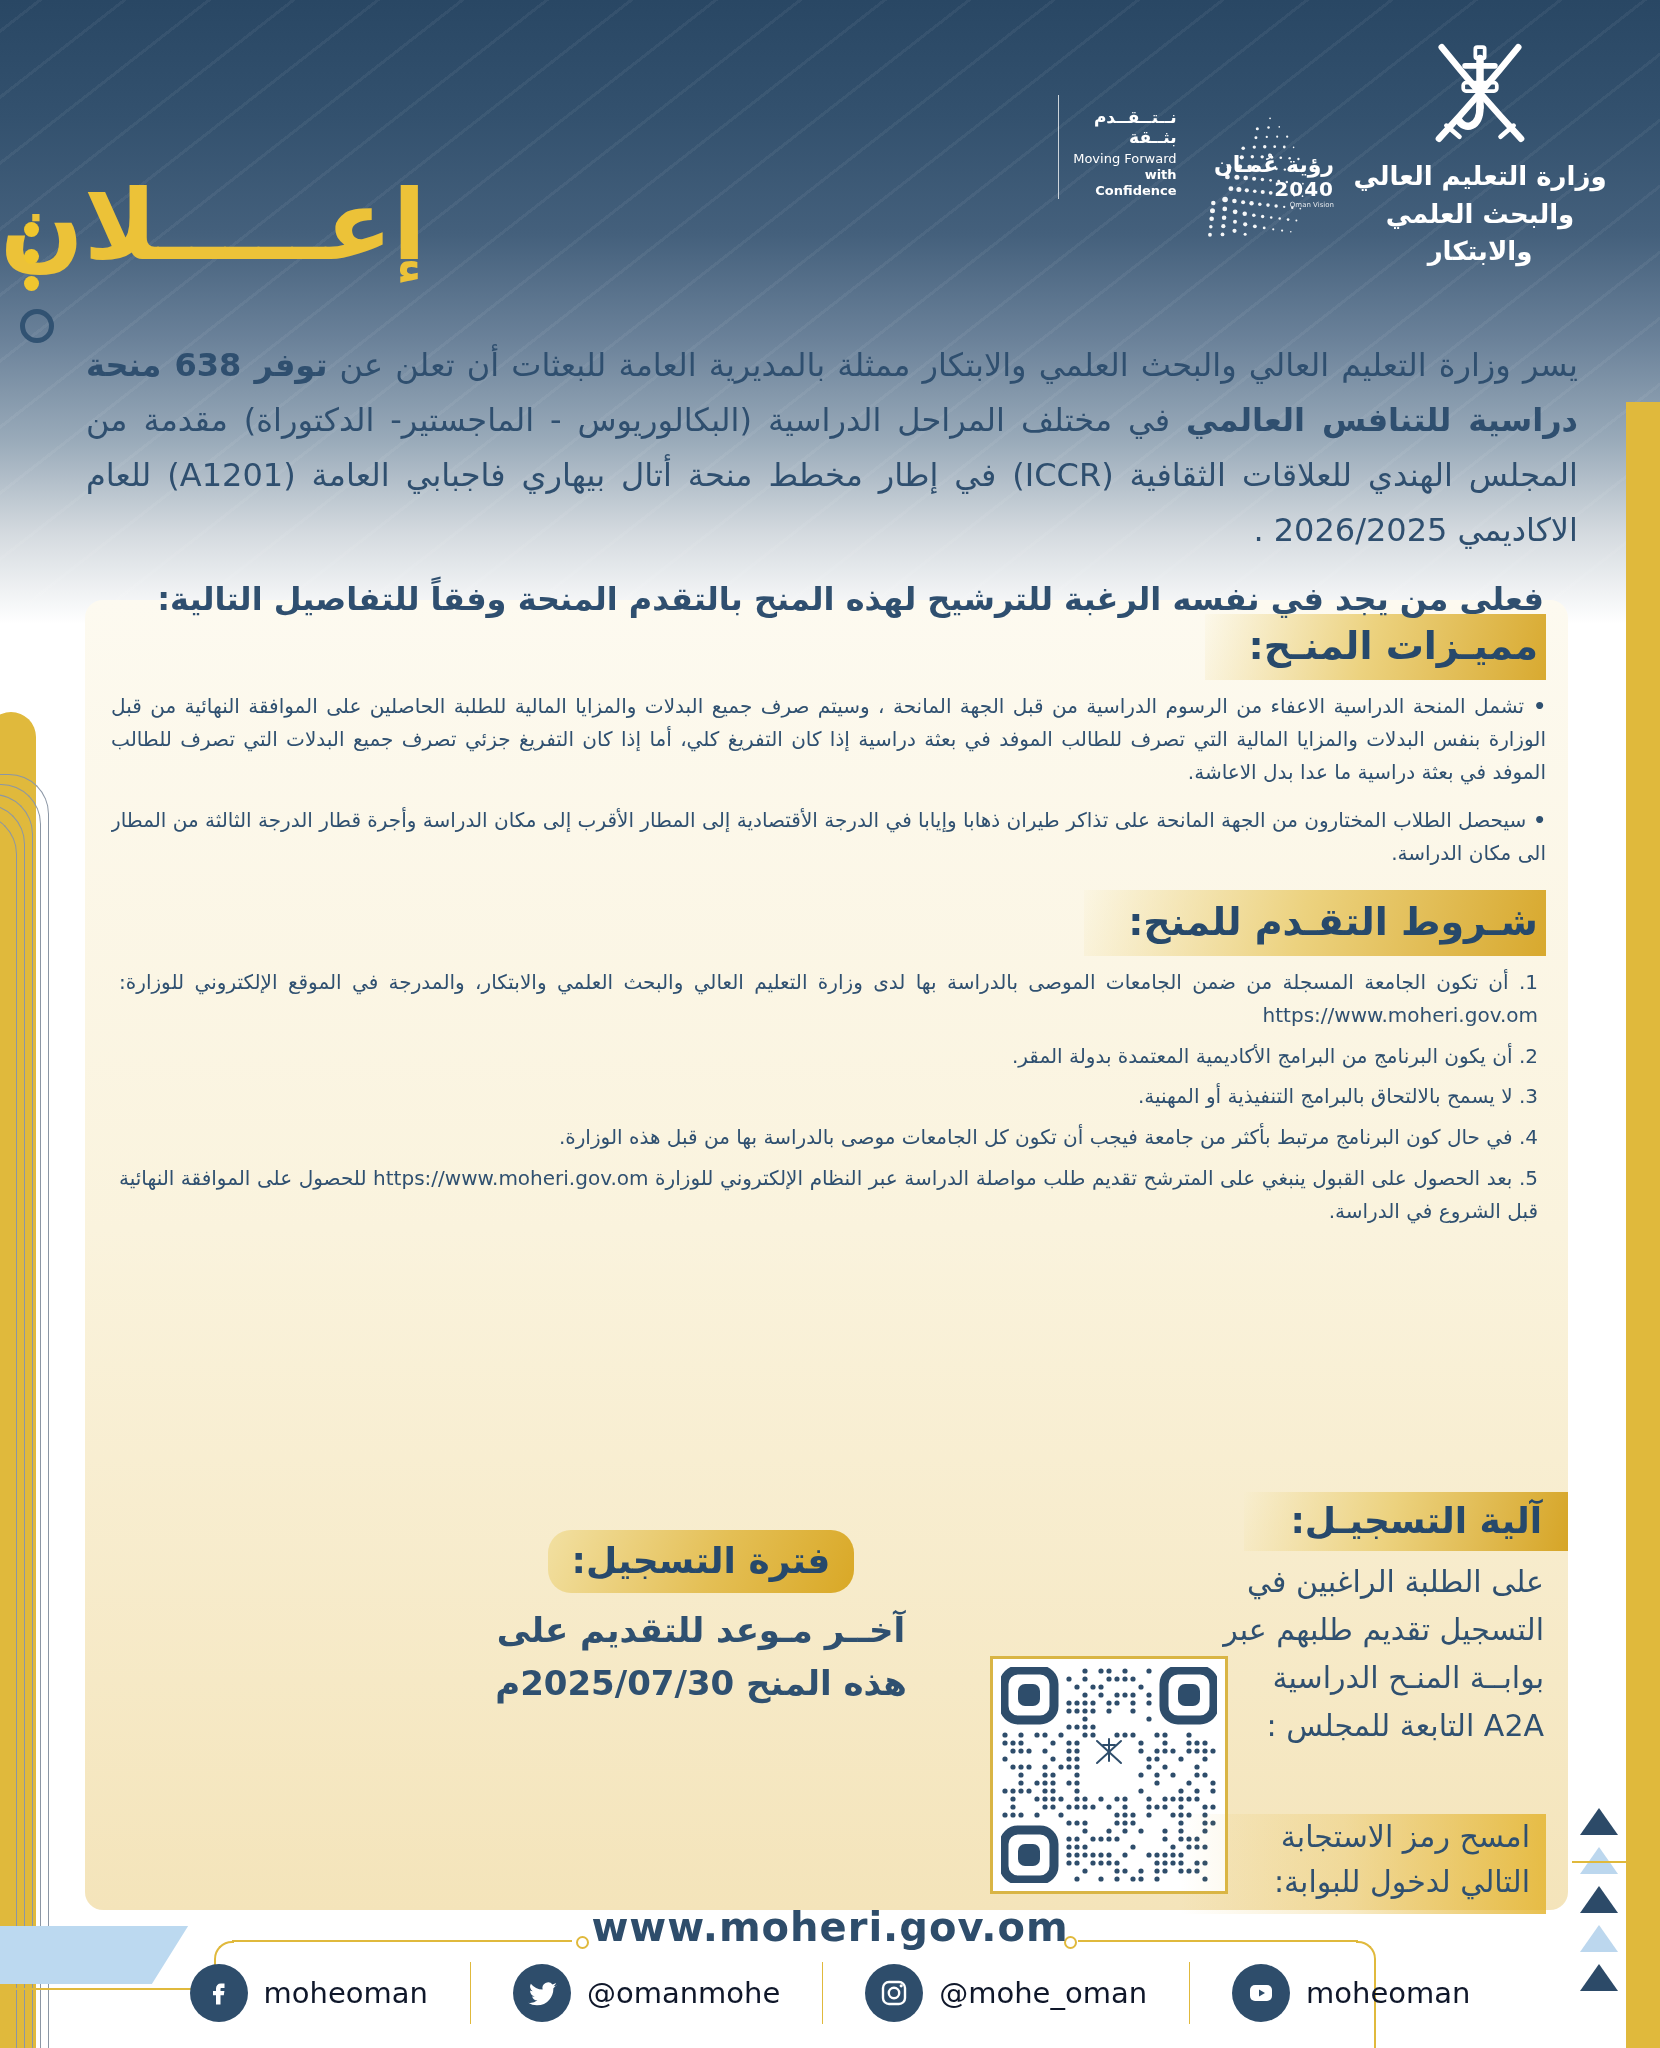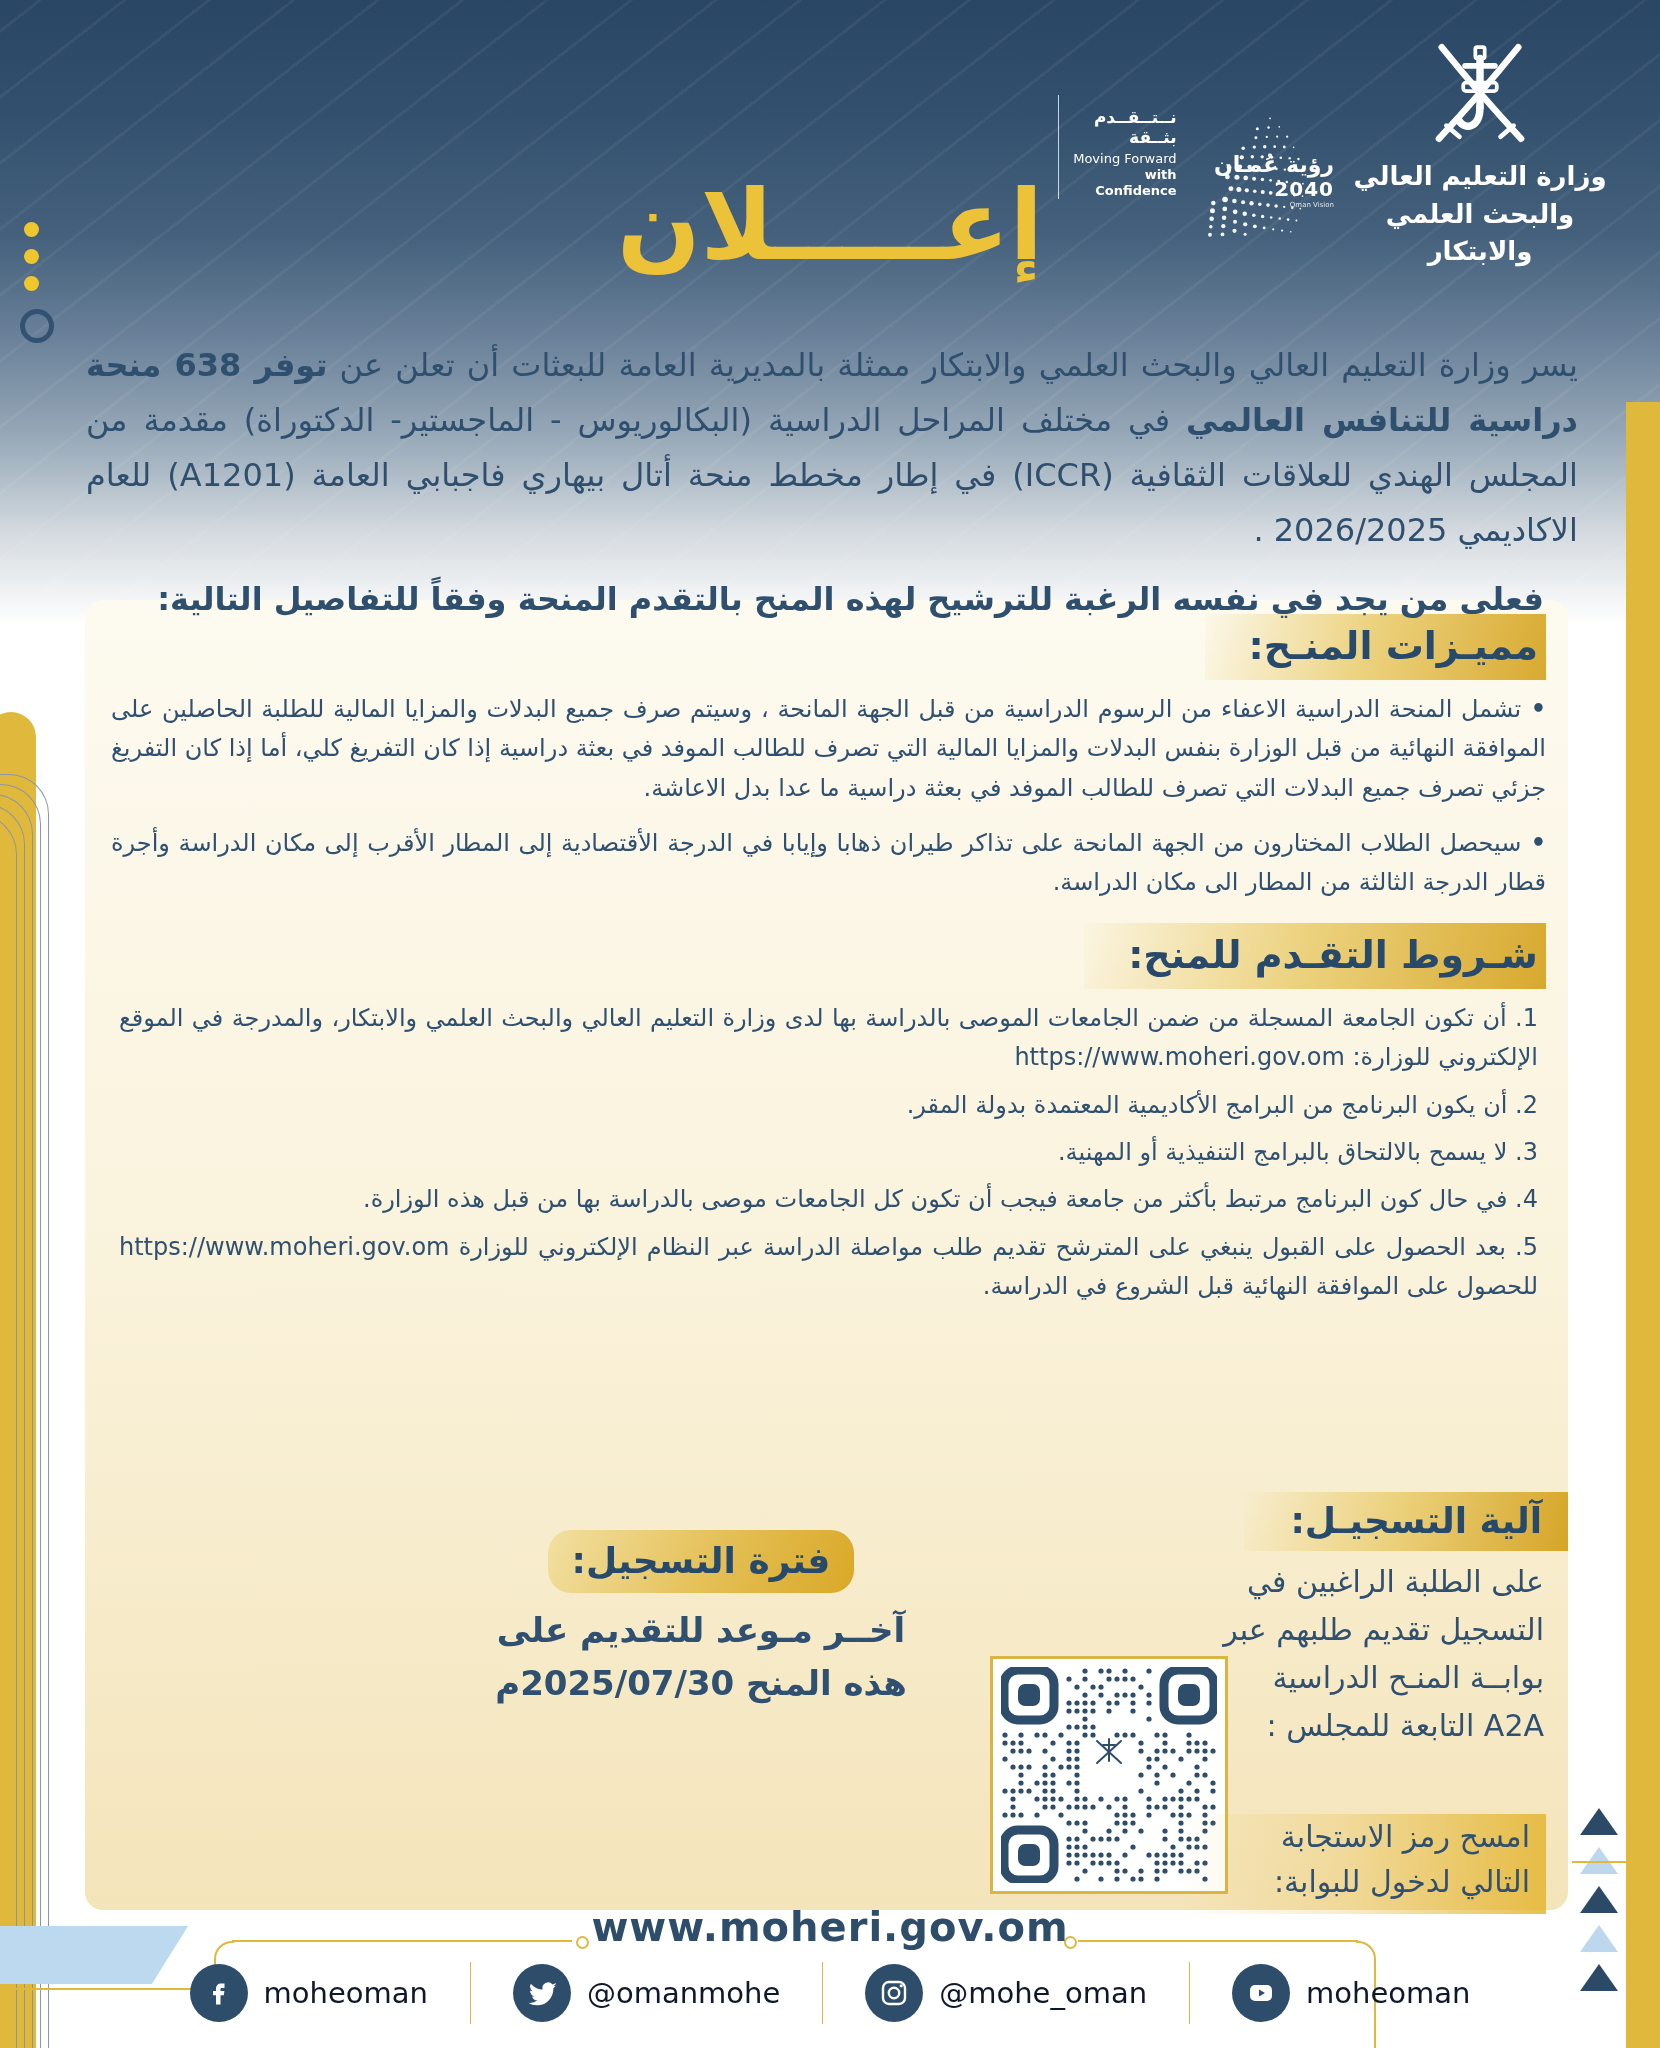--- a/index.html
+++ b/index.html
@@ -3,21 +3,21 @@
 <meta charset="utf-8">
 <style>
   html,body{margin:0;padding:0;background:#e8e8e8;}
   .page{position:relative;width:1660px;height:2048px;margin:0 auto;background:#ffffff;overflow:hidden;
         font-family:"DejaVu Sans","Liberation Sans",sans-serif;}
   
   .hero{position:absolute;top:0;left:0;width:1660px;height:650px;
         background:linear-gradient(180deg,#294764 0%,#33516e 18%,#44607c 36%,#6a8199 52%,#9aabba 68%,#d4dadf 82%,#ffffff 96%);}
   .hero::after{content:"";position:absolute;inset:0;
         background:repeating-linear-gradient(-38deg,rgba(255,255,255,0.05) 0 3px,transparent 3px 52px);}
-  .page-title{position:absolute;top:168px;left:0;width:1660px;text-align:center;
+  .page-title{position:absolute;top:168px;left:0;width:1660px;
         font-size:98px;font-weight:bold;color:#ecc238;letter-spacing:2px;z-index:3;}
   
   .ministry{position:absolute;top:36px;left:1330px;width:300px;text-align:center;color:#ffffff;z-index:3;}
   .ministry .emblem{width:112px;height:112px;margin:0 auto;}
   .ministry .name{font-size:26px;font-weight:bold;line-height:1.45;margin-top:6px;}
   
   .vision{position:absolute;top:52px;left:1058px;width:270px;height:190px;color:#fff;z-index:3;display:flex;align-items:center;}
   .vision .tagline{width:108px;text-align:right;border-left:1px solid rgba(255,255,255,0.75);padding-left:10px;}
   .vision .tagline .ar{font-size:17px;font-weight:bold;letter-spacing:2px;margin-top:12px;}
   .vision .tagline .en{font-size:13px;line-height:1.25;margin-top:4px;}
@@ -36,21 +36,21 @@
   .intro{position:absolute;top:338px;right:82px;left:86px;direction:rtl;color:#2f4f6f;
          font-size:32px;line-height:1.72;text-align:justify;z-index:3;}
   .intro .p2{margin-top:14px;font-weight:bold;text-align:right;padding-right:34px;}
   
   .box{position:absolute;top:600px;left:85px;width:1483px;height:1310px;border-radius:18px;
        background:linear-gradient(180deg,#fdfaf0 0%,#faf3dd 48%,#f4e4ba 100%);z-index:2;direction:rtl;}
   .flow{position:absolute;top:0;right:22px;left:26px;height:884px;overflow:hidden;}
   .sec-head{width:fit-content;max-width:60%;margin:14px -22px 10px 0;padding:10px 30px 12px 44px;
        font-size:38px;font-weight:bold;color:#27496b;
        background:linear-gradient(105deg,rgba(247,238,201,0.15) 0%,#ecd27f 45%,#d6a527 100%);}
-  .body-txt{font-size:24px;line-height:1.64;color:#2f5070;text-align:justify;}
+  .body-txt{font-size:20px;line-height:1.64;color:#2f5070;text-align:justify;}
   .bullet{margin:10px 0 16px 0;}
   .bullet::before{content:"• ";font-weight:bold;}
   .olist{counter-reset:c;}
   .oli{counter-increment:c;margin:8px 8px;}
   .oli::before{content:counter(c) ". ";}
   
   .bottom{position:absolute;top:886px;right:22px;left:26px;height:420px;}
   .reg-head{position:absolute;top:6px;right:-22px;width:fit-content;padding:8px 26px 10px 46px;
        font-size:36px;font-weight:bold;color:#27496b;
        background:linear-gradient(105deg,rgba(247,238,201,0.15) 0%,#ecd27f 45%,#d6a527 100%);}

